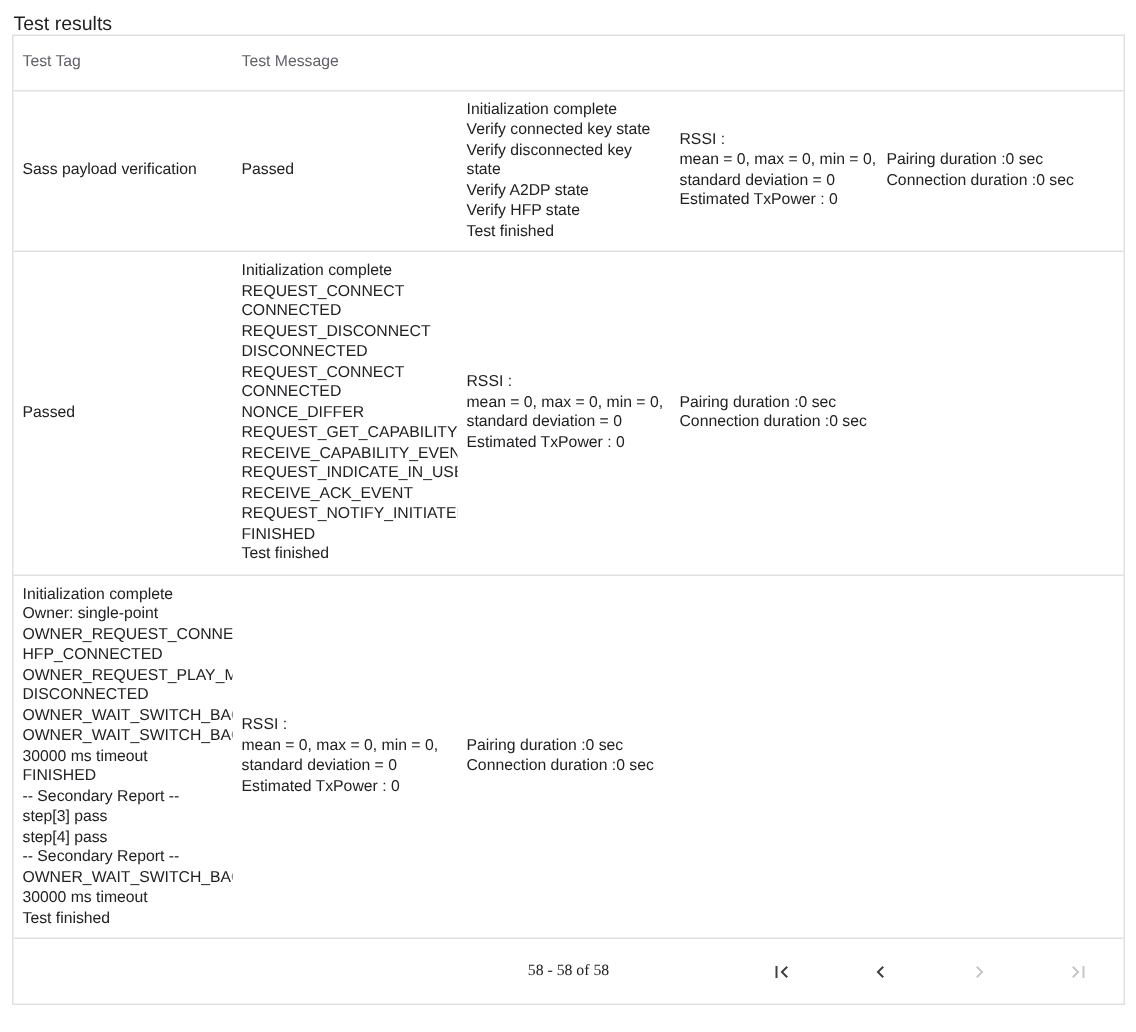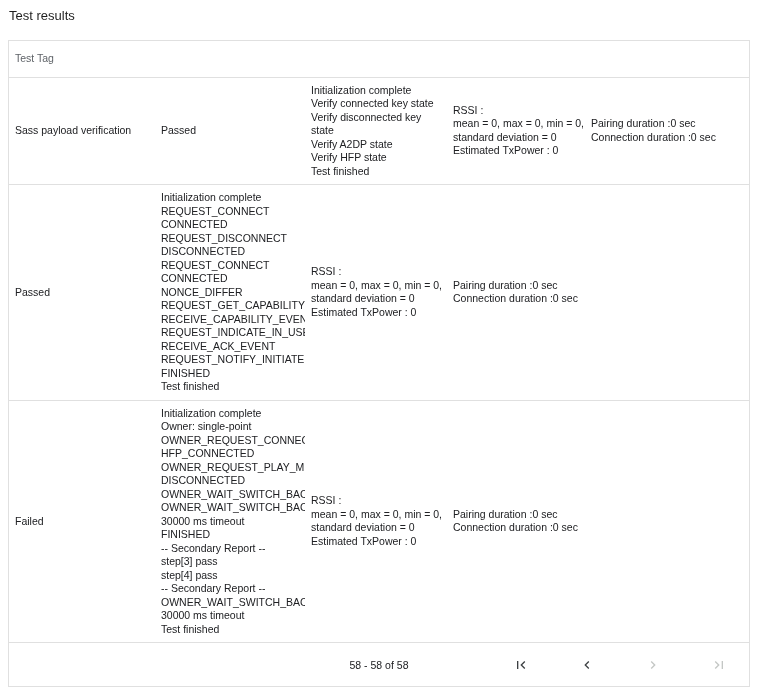--- a/index.html
+++ b/index.html
@@ -11,21 +11,20 @@
     overflow: hidden;
   }
   .page { padding: 8px 7px 0 8px; }
   .page-title {
     font-size: 13px;
     font-weight: 500;
     color: #1f1f1f;
     padding-left: 1px;
   }
   .table {
-    margin-top: 17px;
     border: 1px solid #e0e0e0;
     background: #fff;
   }
   .row {
     display: grid;
     grid-template-columns: 146px 150px 142px 138px 1fr;
     align-items: center;
     border-bottom: 1px solid #e0e0e0;
   }
   .cell {
@@ -41,20 +40,21 @@
     padding-bottom: 11px;
     color: #5f6368;
     white-space: nowrap;
   }
   .c-dist, .c-dur { white-space: pre; }
   .footer {
     position: relative;
     height: 43px;
     display: flex;
     align-items: center;
+    font-family: Liberation Serif, serif;
   }
   .range {
     position: absolute;
     left: 0; right: 0;
     text-align: center;
     font-size: 10.5px;
     color: #202124;
     pointer-events: none;
   }
   .pg-buttons {
@@ -80,20 +80,21 @@
 </head>
 <body>
 
 <div class="page">
   <div class="page-title">Test results</div>
 
   <div class="table">
 
     <div class="row thead">
       <div class="cell">Test Tag</div>
+      <div class="cell">Test Message</div>
     </div>
 
     <div class="row">
       <div class="cell c-tag">Sass payload verification</div>
       <div class="cell c-status">Passed</div>
       <div class="cell c-msg">Initialization complete
 Verify connected key state
 Verify disconnected key state
 Verify A2DP state
 Verify HFP state
@@ -125,21 +126,20 @@
 Test finished</div>
       <div class="cell c-dist">RSSI :
 mean = 0, max = 0, min = 0,
 standard deviation = 0
 Estimated TxPower : 0</div>
       <div class="cell c-dur">Pairing duration :0 sec
 Connection duration :0 sec</div>
     </div>
 
     <div class="row">
-      <div class="cell c-status">Failed</div>
       <div class="cell c-msg">Initialization complete
 Owner: single-point
 OWNER_REQUEST_CONNECT
 HFP_CONNECTED
 OWNER_REQUEST_PLAY_MED
 DISCONNECTED
 OWNER_WAIT_SWITCH_BACK
 OWNER_WAIT_SWITCH_BACK
 30000 ms timeout
 FINISHED

